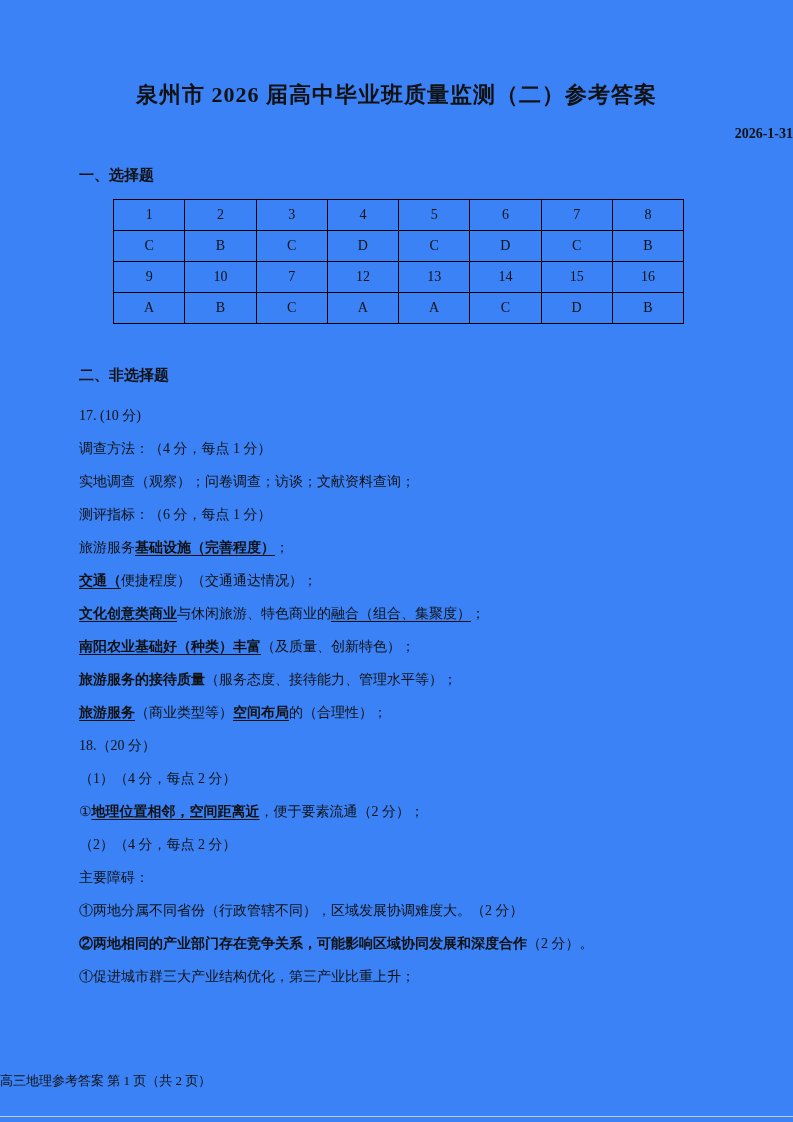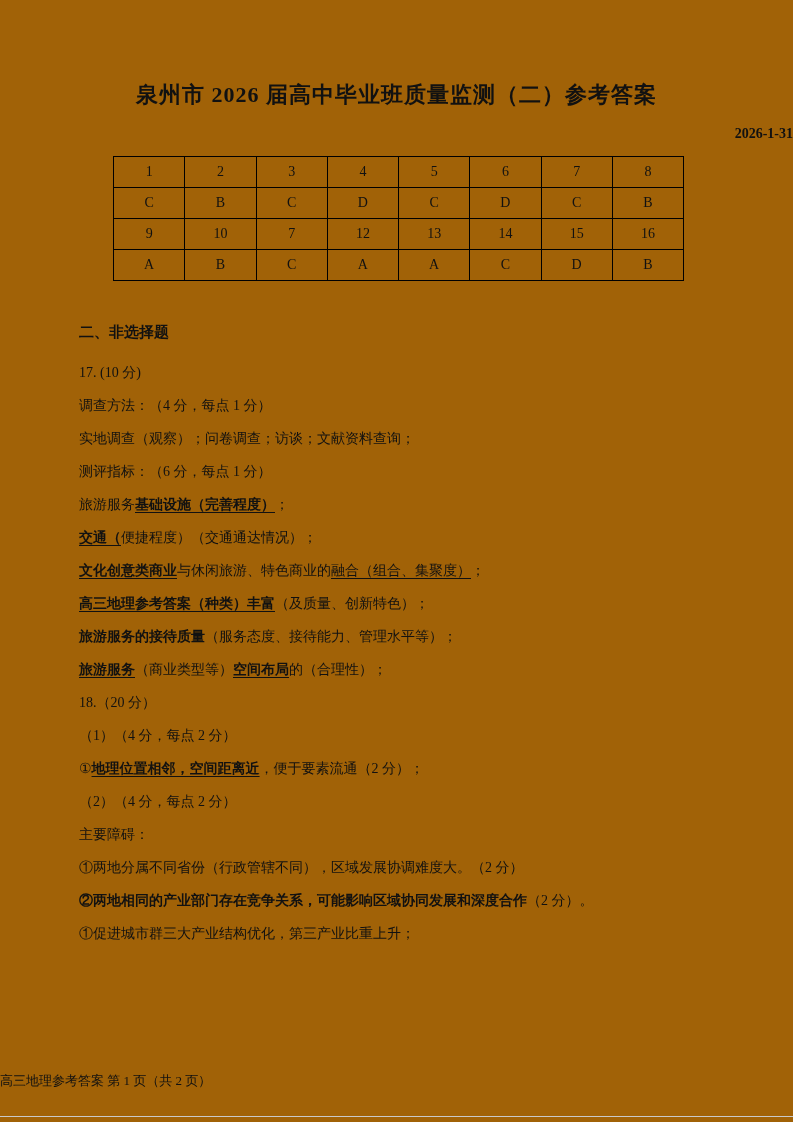--- a/index.html
+++ b/index.html
@@ -13,21 +13,21 @@
     font-family: "Liberation Serif", "DejaVu Serif", serif;
     color: #111111;
     position: relative;
     overflow: hidden;
   }
   .page {
     position: relative;
     width: 793px;
     height: 1122px;
     box-sizing: border-box;
-    background: #a16207;
+    background: #3b82f6;
   }
   .title {
     margin: 0;
     padding-top: 80px;
     text-align: center;
     font-size: 22px;
     font-weight: bold;
     letter-spacing: 1px;
   }
   .date {
@@ -86,20 +86,21 @@
 </style>
 </head>
 <body>
 
 <div class="page">
 
   <h1 class="title">泉州市 2026 届高中毕业班质量监测（二）参考答案</h1>
 
   <div class="date">2026-1-31</div>
 
+  <div class="sec-heading">一、选择题</div>
 
   <table class="answer-table">
     <tbody>
         <tr>
           <td>1</td>
           <td>2</td>
           <td>3</td>
           <td>4</td>
           <td>5</td>
           <td>6</td>
@@ -142,21 +143,21 @@
   <div class="sec-heading sec2">二、非选择题</div>
 
   <div class="answers">
       <p><span>17. (10 分)</span></p>
       <p><span>调查方法：（4 分，每点 1 分）</span></p>
       <p><span>实地调查（观察）；问卷调查；访谈；文献资料查询；</span></p>
       <p><span>测评指标：（6 分，每点 1 分）</span></p>
       <p><span>旅游服务</span><span class="b u">基础设施（完善程度）</span><span>；</span></p>
       <p><span class="b u">交通（</span><span>便捷程度）（交通通达情况）；</span></p>
       <p><span class="b u">文化创意类商业</span><span>与休闲旅游、特色商业的</span><span class="u">融合（组合、集聚度）</span><span>；</span></p>
-      <p><span class="b u">高三地理参考答案（种类）丰富</span><span>（及质量、创新特色）；</span></p>
+      <p><span class="b u">南阳农业基础好（种类）丰富</span><span>（及质量、创新特色）；</span></p>
       <p><span class="b">旅游服务的接待质量</span><span>（服务态度、接待能力、管理水平等）；</span></p>
       <p><span class="b u">旅游服务</span><span>（商业类型等）</span><span class="b u">空间布局</span><span>的（合理性）；</span></p>
       <p><span>18.（20 分）</span></p>
       <p><span>（1）（4 分，每点 2 分）</span></p>
       <p><span>①</span><span class="b u">地理位置相邻，空间距离近</span><span>，便于要素流通（2 分）；</span></p>
       <p><span>（2）（4 分，每点 2 分）</span></p>
       <p><span>主要障碍：</span></p>
       <p><span>①两地分属不同省份（行政管辖不同），区域发展协调难度大。（2 分）</span></p>
       <p><span class="b">②两地相同的产业部门存在竞争关系，可能影响区域协同发展和深度合作</span><span>（2 分）。</span></p>
       <p><span>①促进城市群三大产业结构优化，第三产业比重上升；</span></p>

